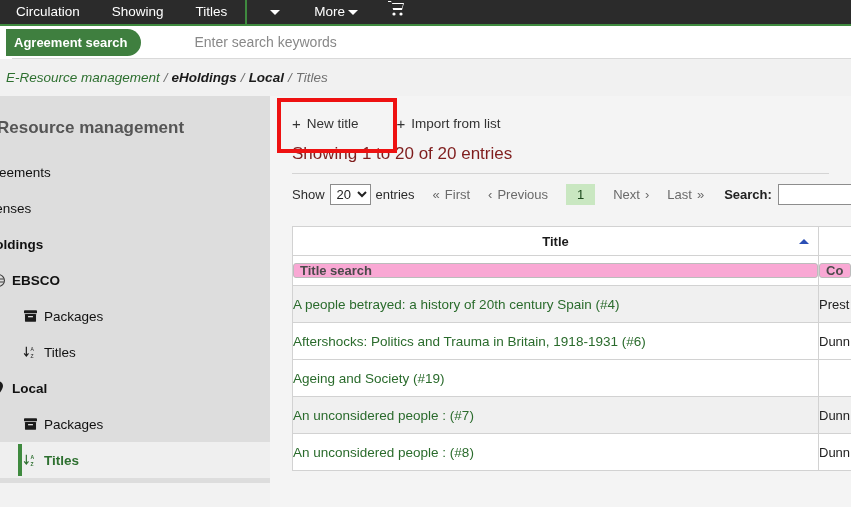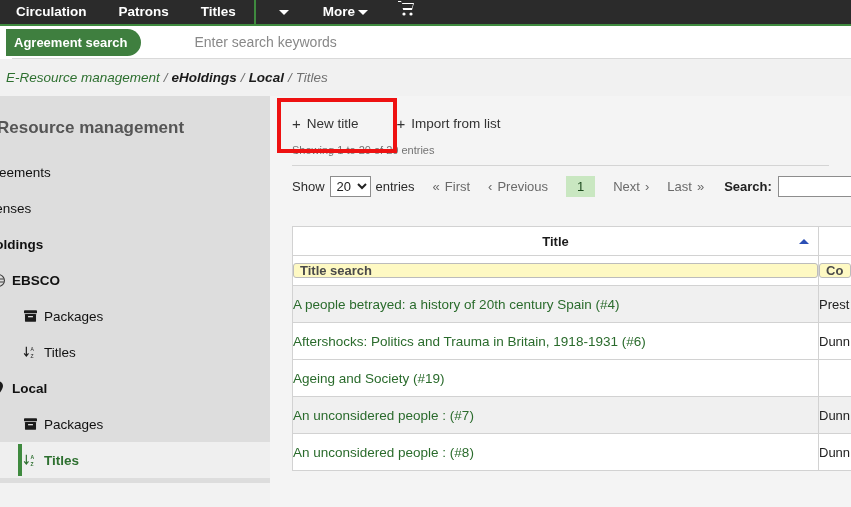--- a/index.html
+++ b/index.html
@@ -15,21 +15,21 @@
   #app { position: relative; width: 851px; height: 507px; overflow: hidden; }
 
   
   .topnav {
     position: absolute; left: 0; top: 0; width: 851px; height: 26px;
     background: #2b2b2b;
     display: flex; align-items: center;
     border-bottom: 2px solid #3f8a3f;
   }
   .topnav .navitem {
-    color: #ffffff; font-size: 13.5px; font-weight: bold;
+    color: #ffffff; font-size: 13.5px; font-weight: normal;
     padding: 0 16px; height: 26px; line-height: 26px;
     white-space: nowrap; cursor: pointer;
   }
   .topnav .navdivider {
     width: 2px; height: 26px; background: #3f8a3f; margin: 0 2px;
   }
   .caret-down {
     display: inline-block; width: 0; height: 0;
     border-left: 5px solid transparent; border-right: 5px solid transparent;
     border-top: 5px solid #ffffff; vertical-align: middle;
@@ -121,21 +121,21 @@
   .tbtn {
     background: transparent; border: none; outline: none;
     font-size: 13.5px; color: #333333;
     font-family: "Liberation Sans", sans-serif;
     cursor: pointer; padding: 6px 10px;
     display: inline-flex; align-items: center; gap: 6px;
     white-space: nowrap;
   }
   .plus { font-size: 15px; line-height: 1; }
   .showing {
-    font-size: 11px; color: #737373; padding-left: 22px; margin-top: -6px;
+    font-size: 17px; color: #7f1d1d; padding-left: 22px; margin-top: -6px;
   }
   .hrule { margin: 9px 22px 0 22px; border-top: 1px solid #d4d4d4; }
 
   .pager {
     display: flex; align-items: center; height: 34px;
     padding-left: 22px; font-size: 13px; color: #2b2b2b;
     white-space: nowrap; margin-top: 3px;
   }
   .pager select {
     font-family: "Liberation Sans", sans-serif; font-size: 13px;
@@ -176,21 +176,21 @@
   .sort-asc {
     position: absolute; right: 9px; top: 50%; margin-top: -2px;
     width: 0; height: 0;
     border-left: 5px solid transparent; border-right: 5px solid transparent;
     border-bottom: 5px solid #2b4fb5;
   }
   td.filter-cell { background: #ffffff; height: 30px; padding: 0 6px; }
   td.filter-cell input {
     width: 100%; height: 15px;
     border: 1px solid #bcbcbc; border-radius: 3px;
-    background: #fef9c3; outline: none; padding: 0 6px;
+    background: #f9a8d4; outline: none; padding: 0 6px;
     font-family: "Liberation Sans", sans-serif;
     font-size: 13px; font-weight: bold; color: #4a4a4a;
   }
   td.filter-cell input::placeholder { color: #4a4a4a; font-weight: bold; }
   tr.row-odd td { background: #f0f0f0; }
   tr.row-even td { background: #ffffff; }
   td.cell-title { height: 37px; padding: 0 12px; }
   td.cell-title a {
     color: #2a6b2c; text-decoration: none; cursor: pointer; font-size: 13.5px;
   }
@@ -203,21 +203,21 @@
     border: 4px solid #ee1111; pointer-events: none; z-index: 50;
   }
 </style>
 </head>
 <body>
 
 <div id="app">
 
   <div class="topnav">
     <div class="navitem">Circulation</div>
-    <div class="navitem">Patrons</div>
+    <div class="navitem">Showing</div>
     <div class="navitem">Titles</div>
     <div class="navdivider"></div>
     <div class="navitem" style="padding:0 18px;">
       <span class="caret-down"></span>
     </div>
     <div class="navitem">
       <span>More</span><span class="caret-down"></span>
     </div>
     <div class="navitem" style="padding:0 14px;">
       <span class="cart-icon">

